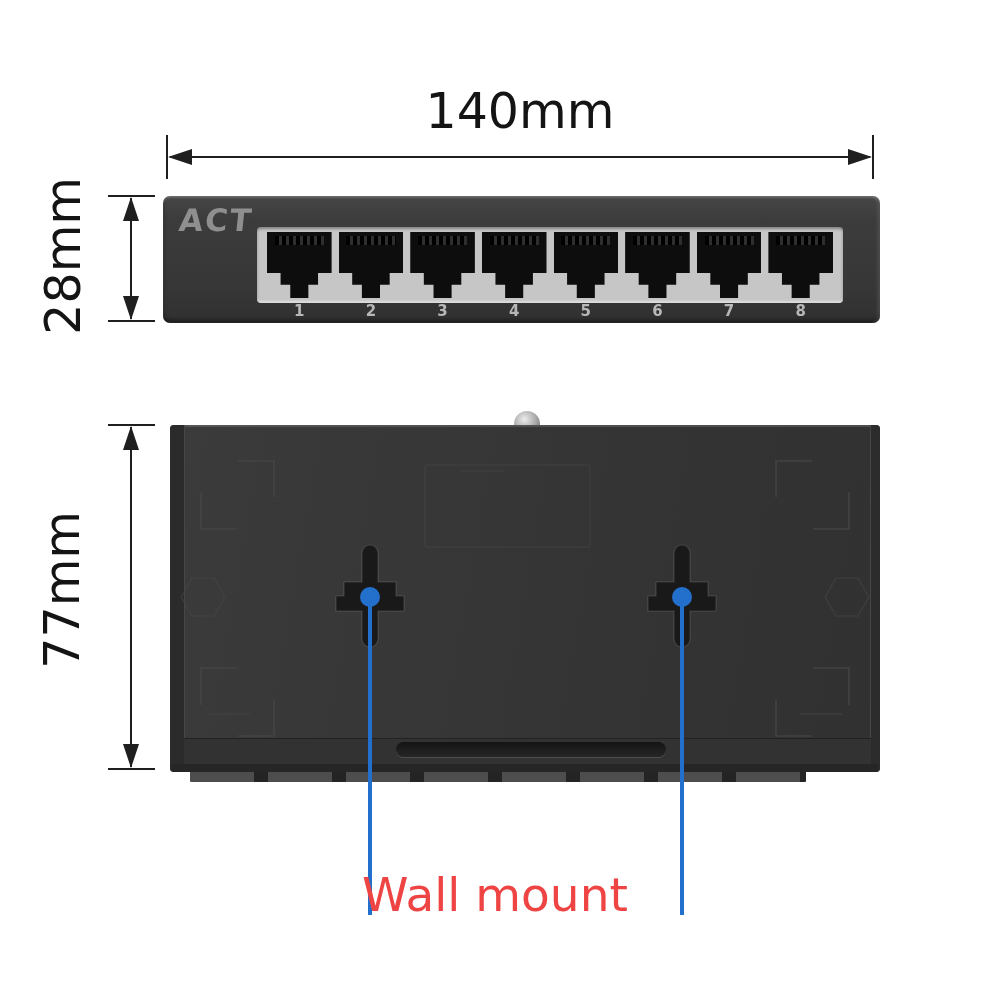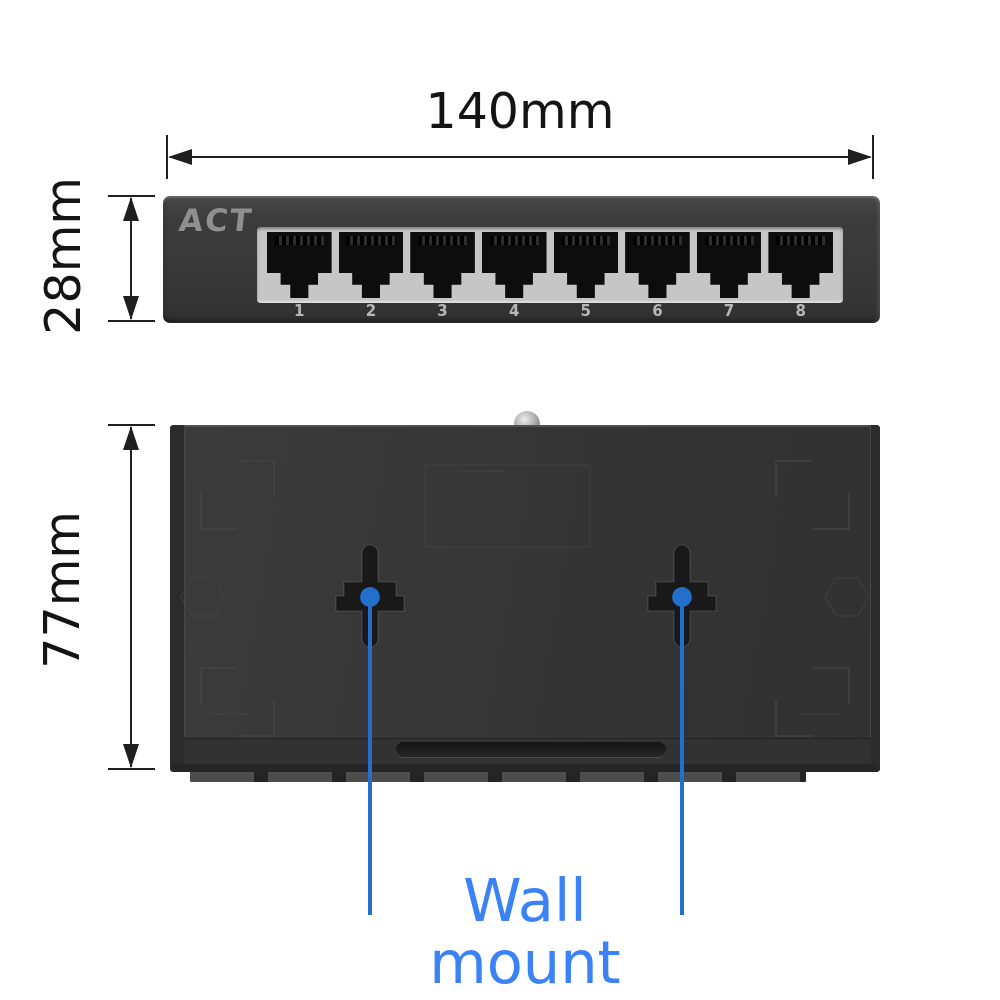--- a/index.html
+++ b/index.html
@@ -50,22 +50,22 @@
   .groove{left:226px;top:317px;width:270px;height:15px;border-radius:8px;
      background:linear-gradient(180deg,#141414,#262626);box-shadow:0 1px 0 rgba(255,255,255,.14);}
   .case-bottom-edge{left:2px;right:2px;top:339px;height:8px;background:#262626;border-radius:0 0 4px 4px;}
   .feet{left:190px;top:771px;width:616px;height:11px;z-index:1;
      background:repeating-linear-gradient(90deg,#4d4d4d 0 64px,#242424 64px 78px);border-radius:1px;}
   .emb-svg{left:0;top:0;}
 
   
   .blue-dot{width:20px;height:20px;border-radius:50%;background:#2270cc;z-index:4;}
   .blue-line{width:4px;background:#2270cc;z-index:3;}
-  .wall-mount-label{left:362px;top:870px;width:326px;text-align:center;
-     font-size:59px;color:#3b82f6;line-height:1.05;z-index:4;}
+  .wall-mount-label{left:362px;top:870px;width:326px;
+     font-size:47px;color:#ef4444;line-height:1.05;z-index:4;}
 </style>
 </head>
 <body>
 
 <div class="canvas">
 
   <div class="abs dim-label" style="left:270px;top:86px;width:500px;">140mm</div>
   <div class="abs tick-v" style="left:166px;top:135px;"></div>
   <div class="abs tick-v" style="left:872px;top:135px;"></div>
   <div class="abs line-h" style="left:170px;top:156px;width:700px;"></div>

